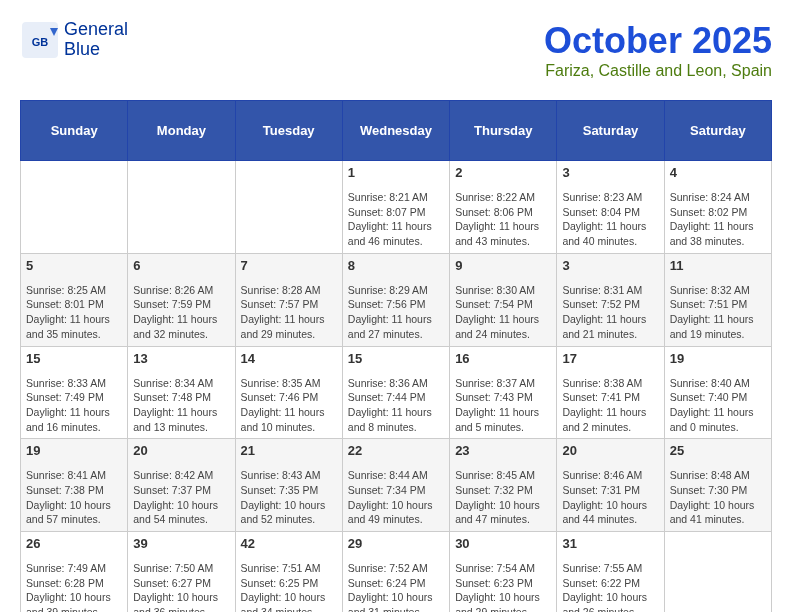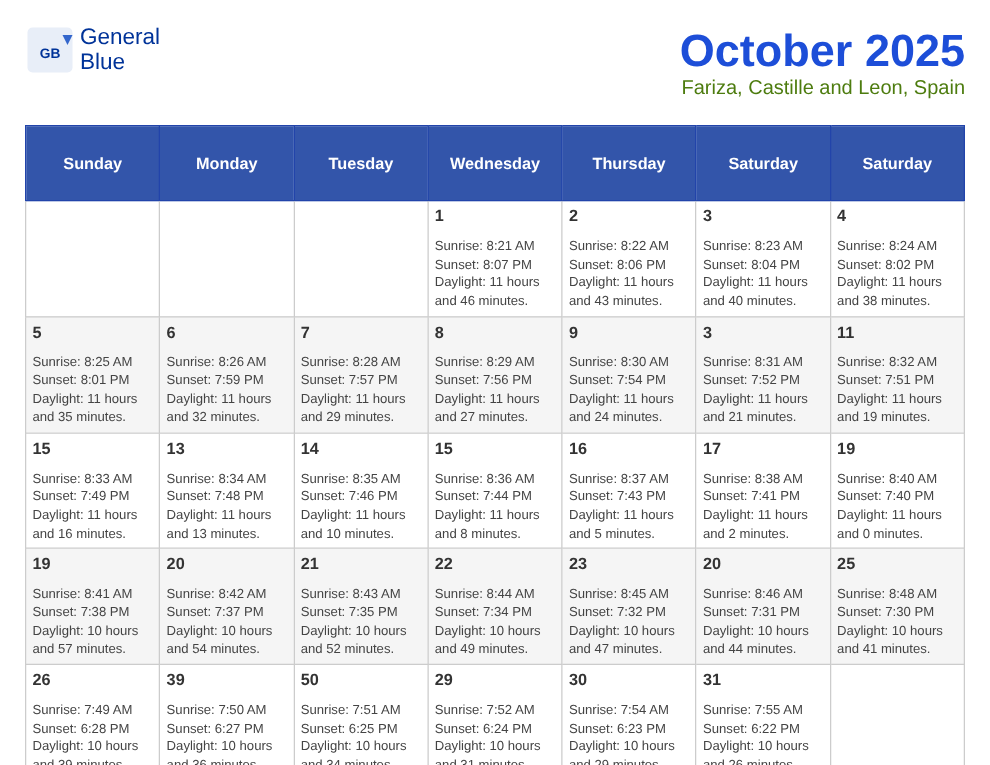--- a/index.html
+++ b/index.html
@@ -236,21 +236,21 @@
       <tr>
         <td>
           <span class="day-number">26</span>
           <div class="day-info">Sunrise: 7:49 AM<br>Sunset: 6:28 PM<br>Daylight: 10 hours<br>and 39 minutes.</div>
         </td>
         <td>
           <span class="day-number">39</span>
           <div class="day-info">Sunrise: 7:50 AM<br>Sunset: 6:27 PM<br>Daylight: 10 hours<br>and 36 minutes.</div>
         </td>
         <td>
-          <span class="day-number">50</span>
+          <span class="day-number">42</span>
           <div class="day-info">Sunrise: 7:51 AM<br>Sunset: 6:25 PM<br>Daylight: 10 hours<br>and 34 minutes.</div>
         </td>
         <td>
           <span class="day-number">29</span>
           <div class="day-info">Sunrise: 7:52 AM<br>Sunset: 6:24 PM<br>Daylight: 10 hours<br>and 31 minutes.</div>
         </td>
         <td>
           <span class="day-number">30</span>
           <div class="day-info">Sunrise: 7:54 AM<br>Sunset: 6:23 PM<br>Daylight: 10 hours<br>and 29 minutes.</div>
         </td>

